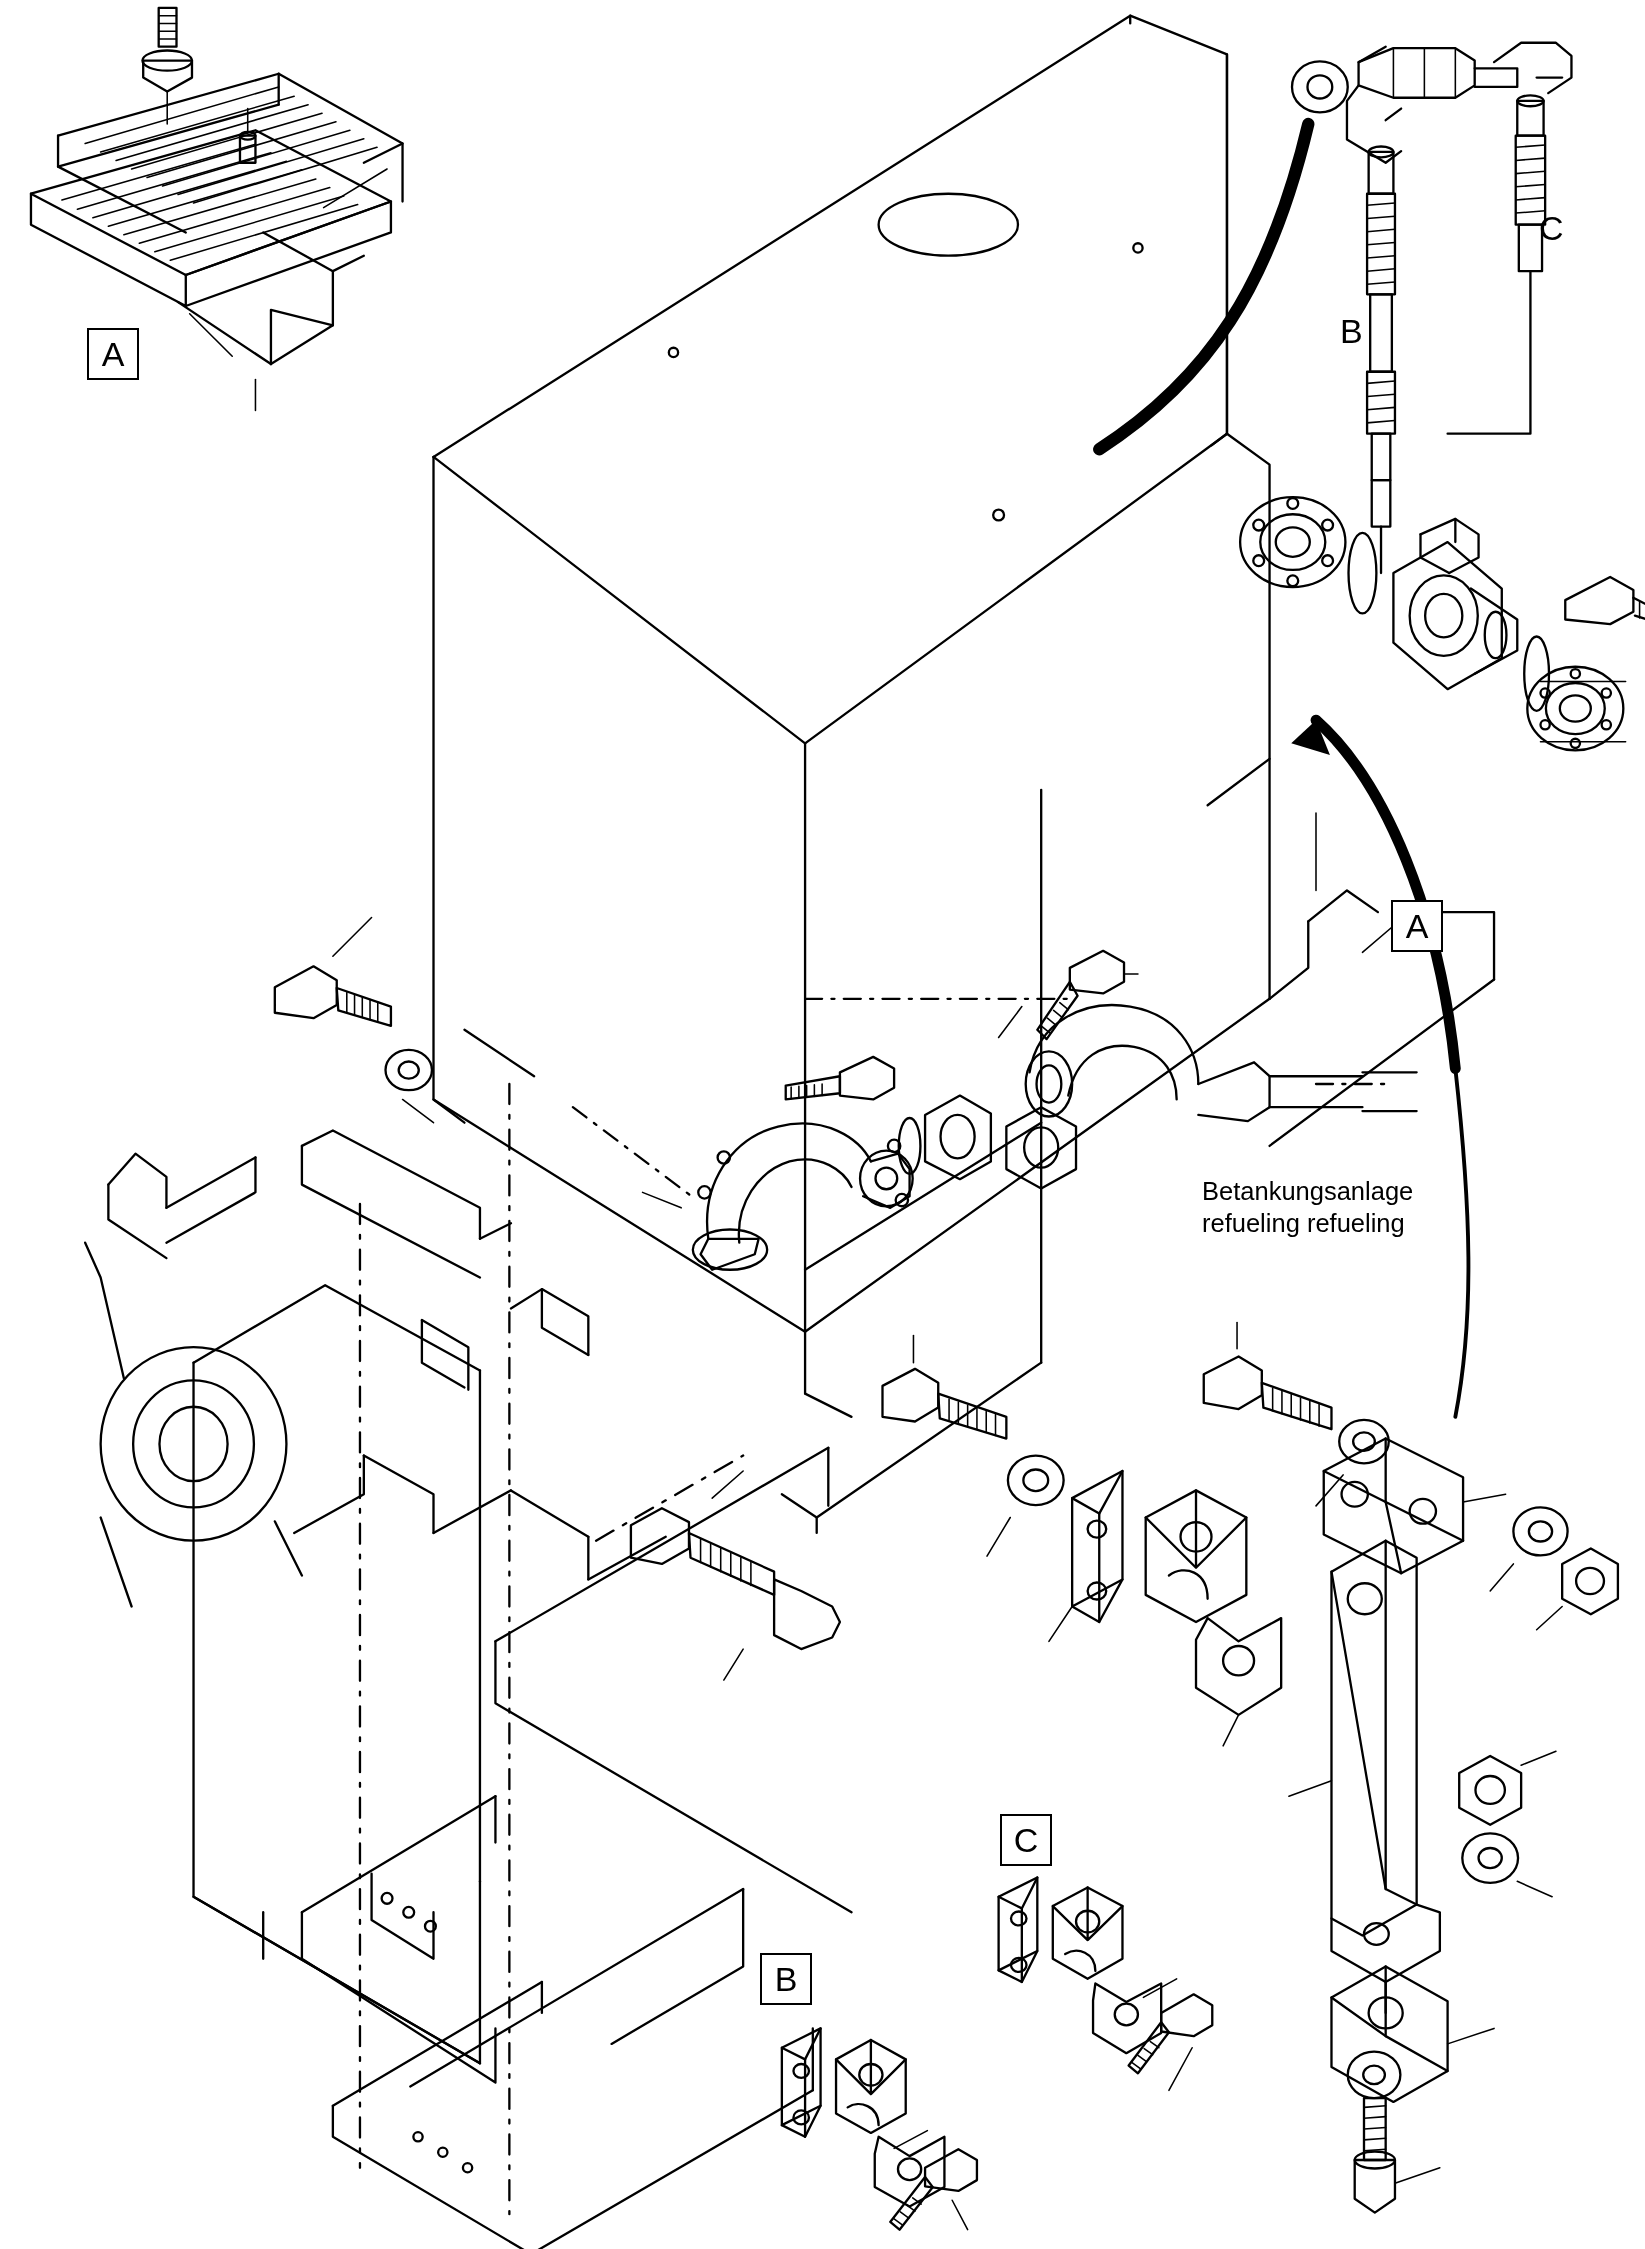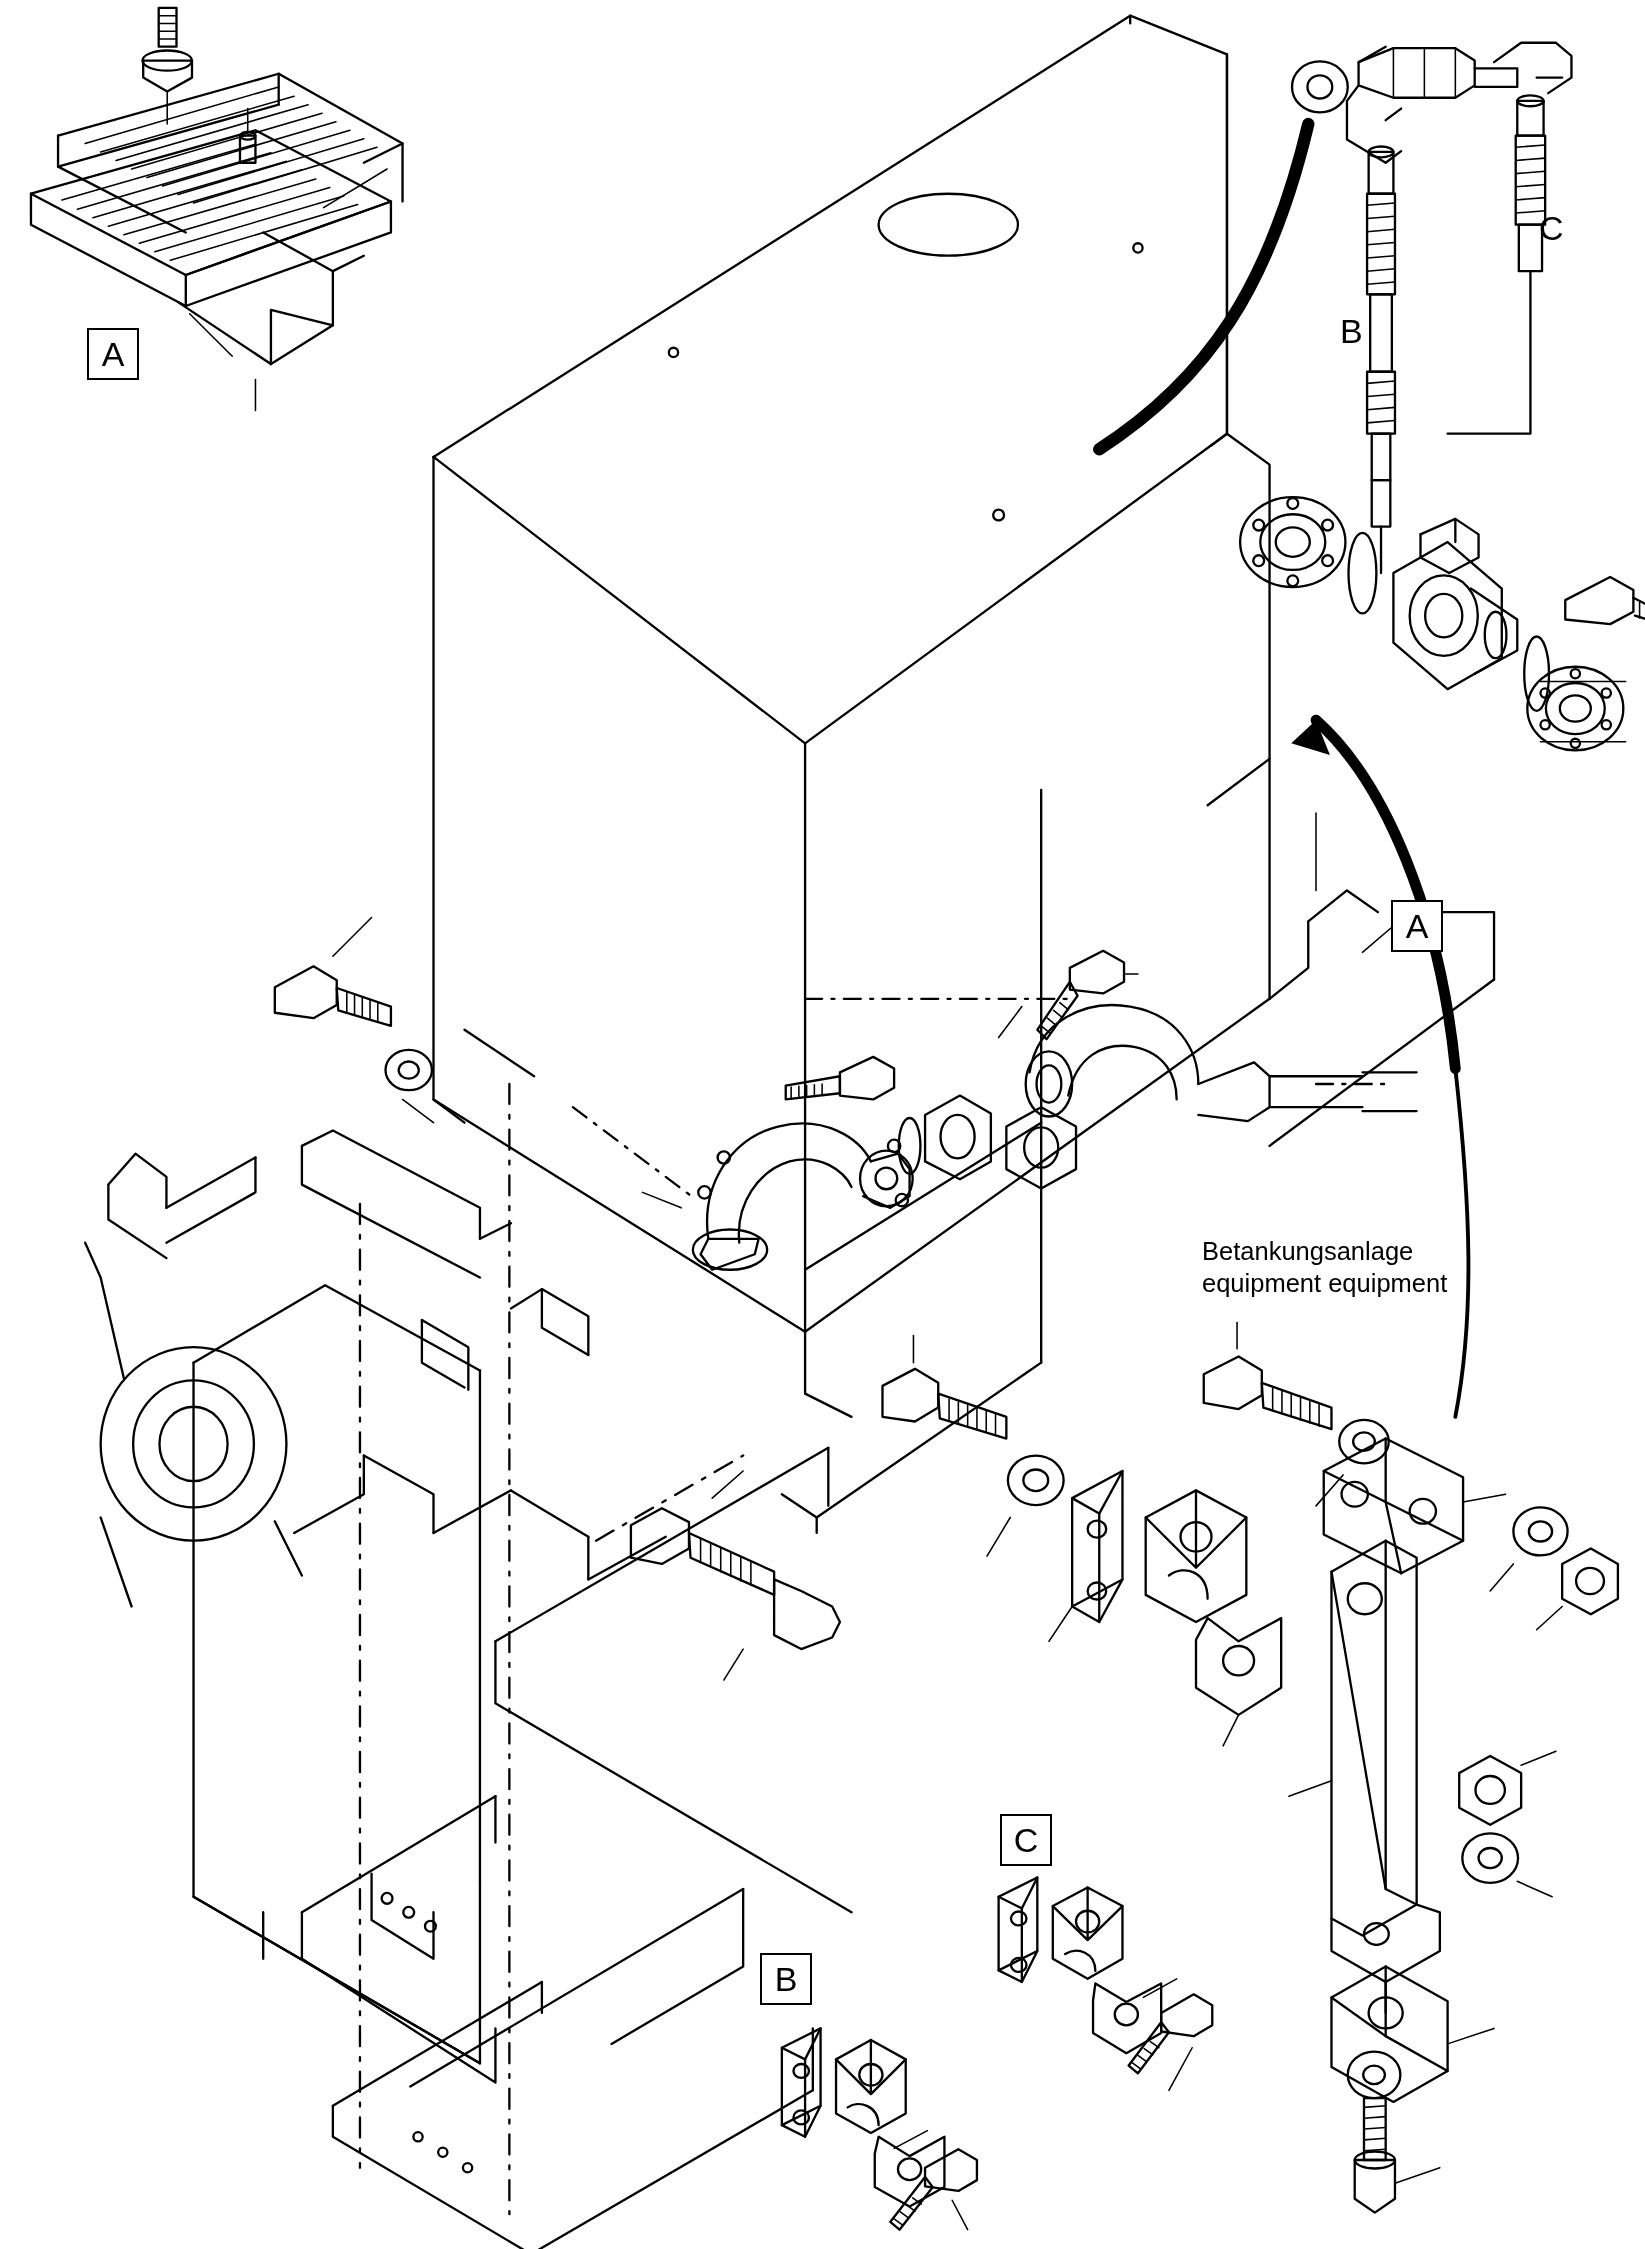--- a/index.html
+++ b/index.html
@@ -497,19 +497,19 @@
   <div class="callout-box" style="left:1391px; top:900px; width:48px; height:48px;">A</div>
 
   <div class="callout-box" style="left:760px; top:1953px; width:48px; height:48px;">B</div>
 
   <div class="callout-box" style="left:1000px; top:1814px; width:48px; height:48px;">C</div>
 
   <div class="plain-label" style="left:1340px; top:314px;">B</div>
 
   <div class="plain-label" style="left:1539px; top:211px;">C</div>
 
-  <div class="note-block" style="left:1202px; top:1236px;">
+  <div class="note-block" style="left:1202px; top:1176px;">
     <div>Betankungsanlage</div>
-    <div>equipment equipment</div>
+    <div>refueling refueling</div>
   </div>
 
 </div>
 
 
 </body></html>

